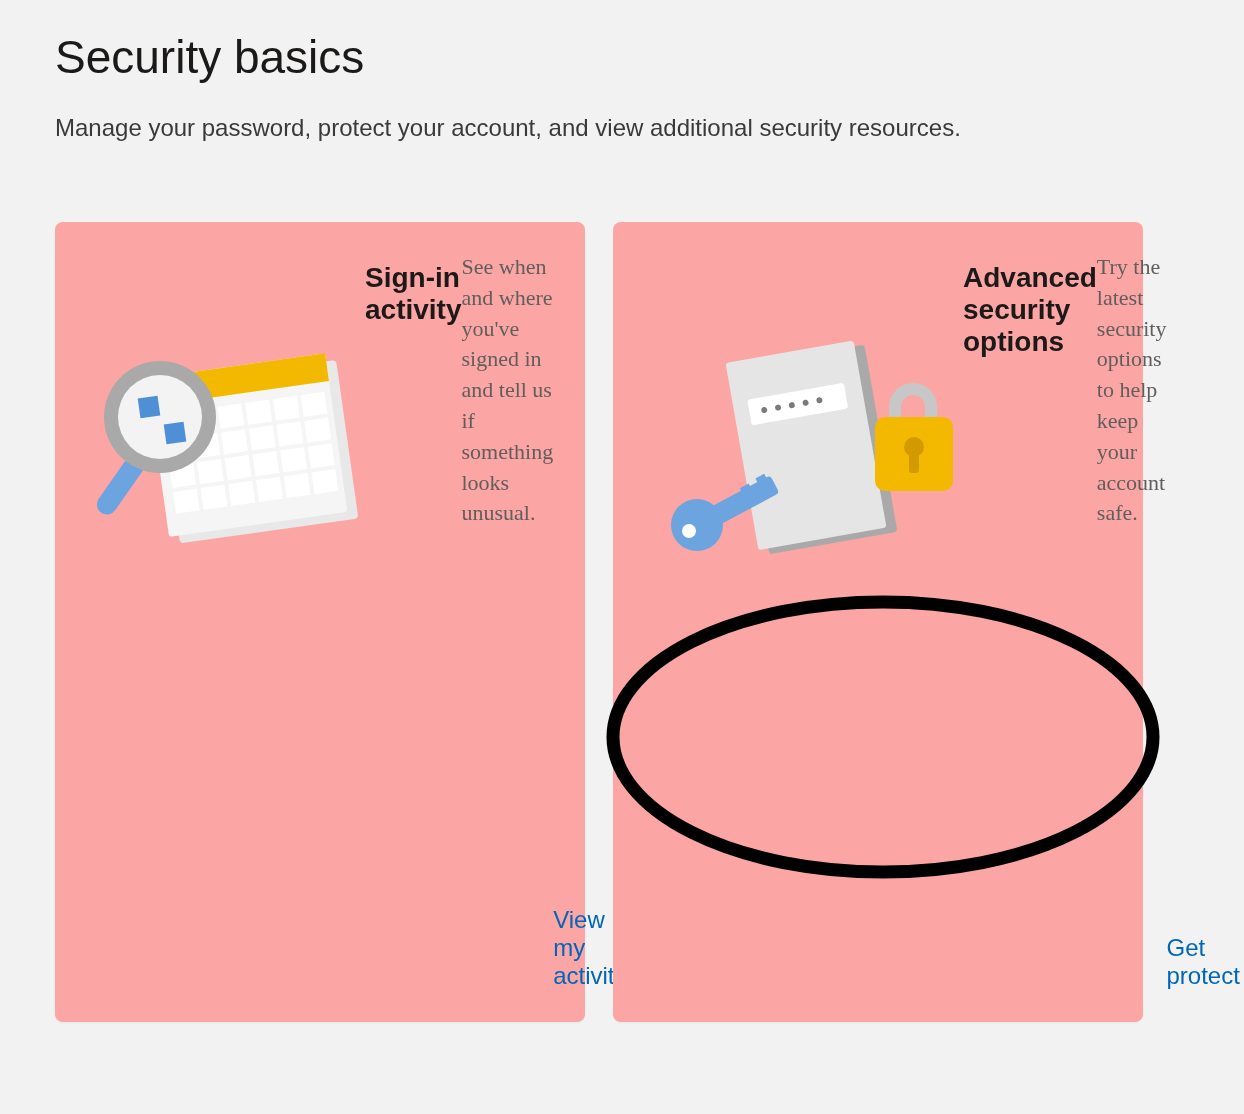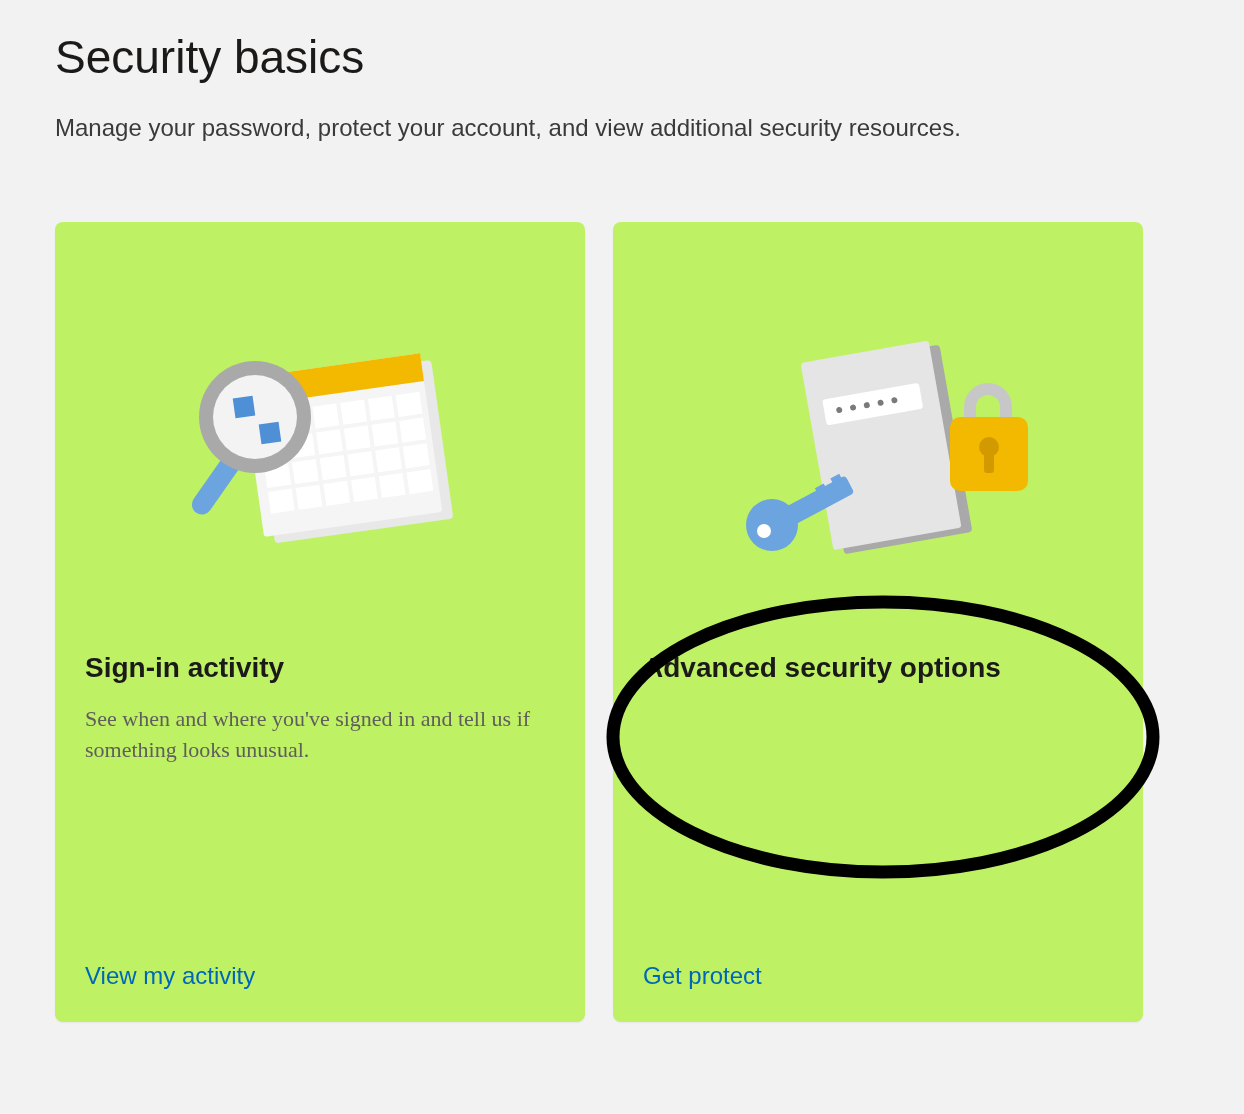--- a/index.html
+++ b/index.html
@@ -20,28 +20,28 @@
     font-weight: 400;
     color: #3b3a39;
     margin-bottom: 80px;
   }
   .cards {
     display: flex;
     gap: 28px;
   }
   .card {
     position: relative;
-    background: #bef264;
+    background: #fca5a5;
     border-radius: 8px;
     width: 530px;
     height: 800px;
     box-shadow: 0 1px 2px rgba(0,0,0,0.05);
     padding: 30px 30px 32px 30px;
     display: flex;
-    flex-direction: column;
+    flex-direction: row;
   }
   .card-illustration {
     height: 390px;
     display: flex;
     align-items: center;
     justify-content: center;
   }
   .card-title {
     font-size: 28px;
     font-weight: 600;
@@ -167,20 +167,21 @@
         <g>
           <circle cx="54" cy="198" r="26" fill="#6ca4e0"></circle>
           <circle cx="46" cy="204" r="7" fill="#ffffff"></circle>
           <rect x="70" y="180" width="70" height="20" rx="4" fill="#6ca4e0" transform="rotate(-28 70 190)"></rect>
           <rect x="116" y="148" width="10" height="18" fill="#6ca4e0" transform="rotate(-28 121 157)"></rect>
           <rect x="100" y="158" width="10" height="16" fill="#6ca4e0" transform="rotate(-28 105 166)"></rect>
         </g>
       </svg>
     </div>
     <h2 class="card-title">Advanced security options</h2>
+    <p class="card-desc">Try the latest security options to help keep your account safe.</p>
     <a class="card-link">Get protect</a>
 
     <svg class="annotation-ellipse" style="left:-20px; top:360px;" width="580" height="310" viewBox="0 0 580 310">
       <ellipse cx="290" cy="155" rx="270" ry="135" fill="none" stroke="#000000" stroke-width="13"></ellipse>
     </svg>
   </div>
 
 </div>
 
 </body></html>

